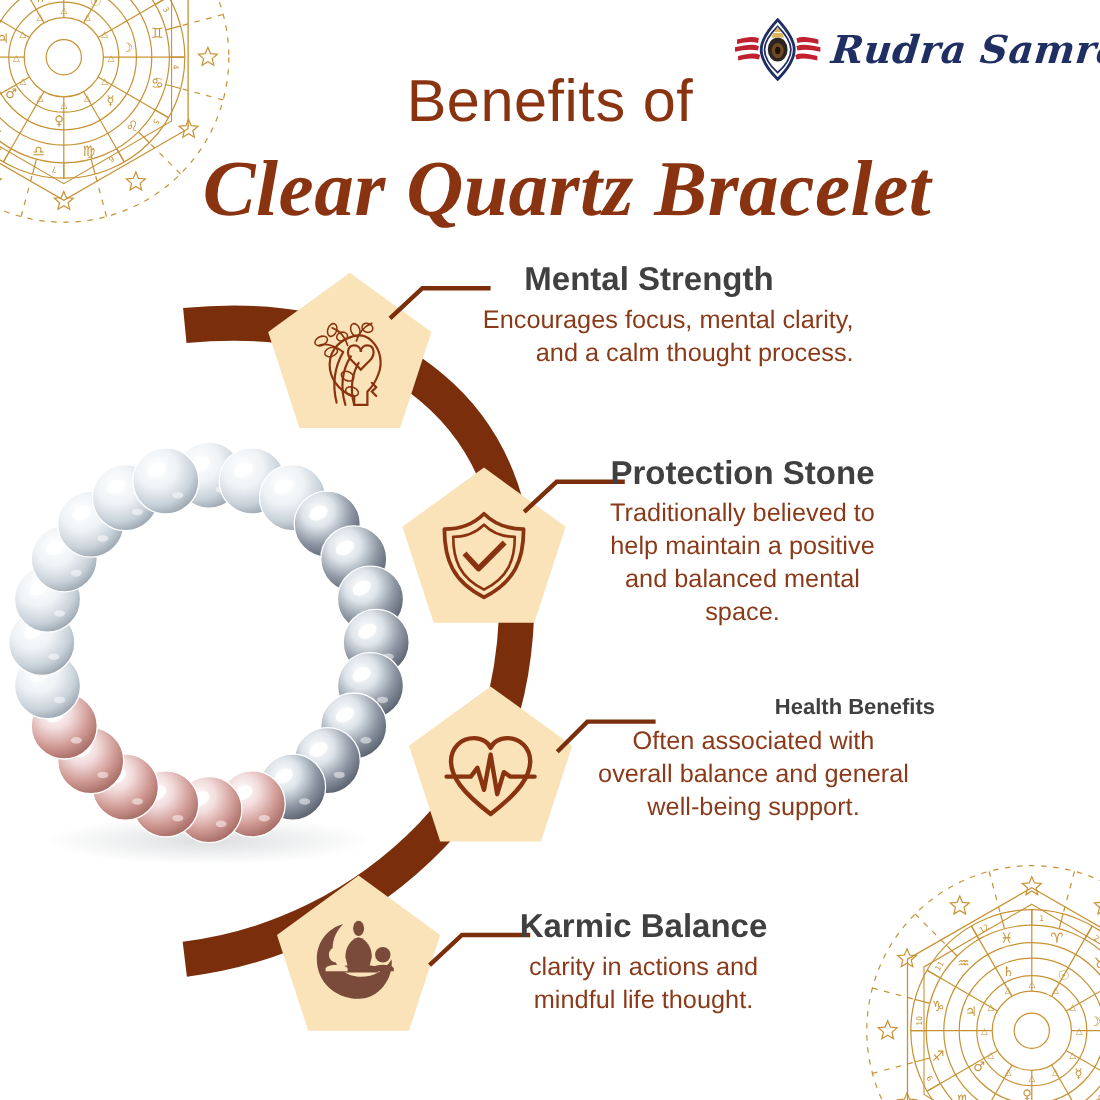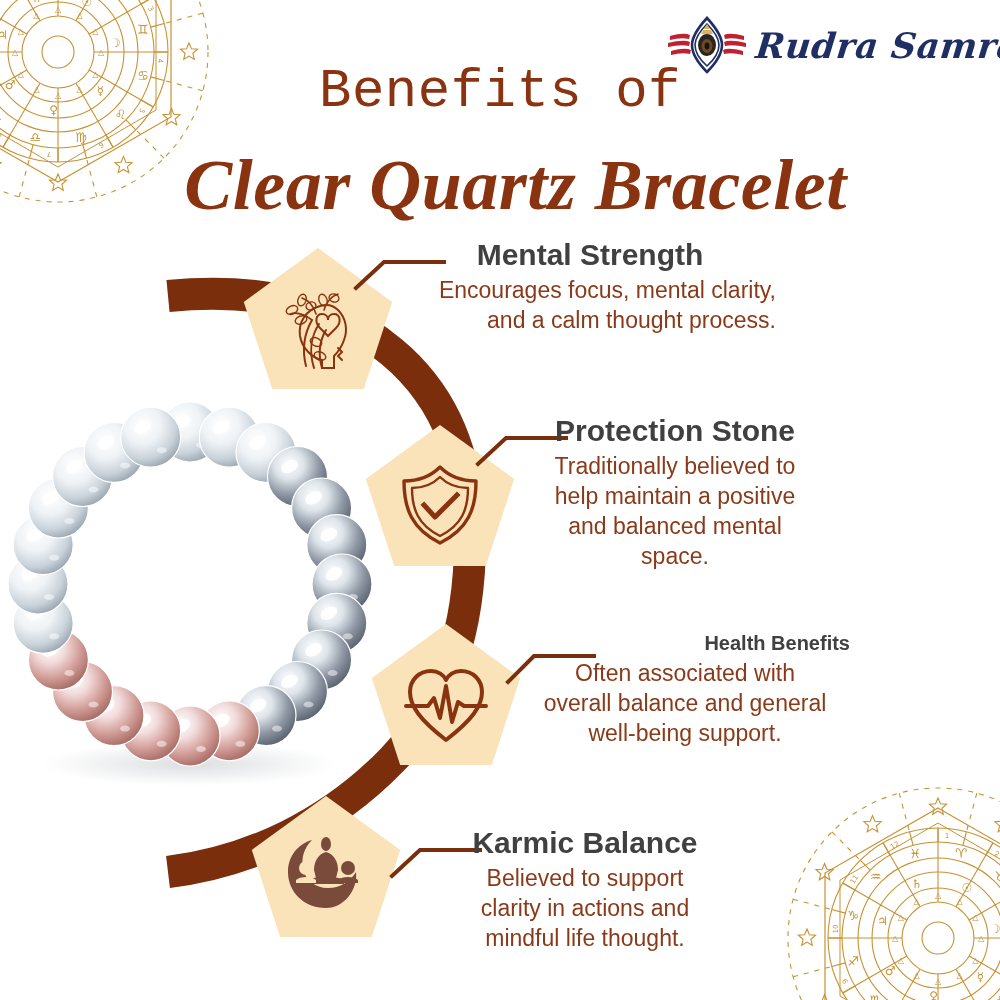--- a/index.html
+++ b/index.html
@@ -27,29 +27,29 @@
     font-family:"DejaVu Serif", serif;
     font-style:italic;font-weight:bold;
     font-size:35px;letter-spacing:.5px;
     color:#1F2F63;white-space:nowrap;
     transform:skewX(-6deg);
   }
 
   
   #title-wrap{position:absolute;left:0;top:64px;width:1000px;text-align:center;}
   #title-top{
-    font-family:Liberation Mono, monospace;
+    font-family:Liberation Sans, sans-serif;
     font-size:54px;color:#8A3310;line-height:1.05;
     letter-spacing:.5px;
   }
   #title-main{
     font-family:"Liberation Serif", serif;
     font-weight:bold;font-style:italic;
     font-size:72px;color:#8A3310;line-height:1.12;
-    letter-spacing:.5px;margin-top:24px;padding-left:31px;
+    letter-spacing:.5px;margin-top:10px;padding-left:31px;
   }
 
   
   #bracelet{position:absolute;left:0px;top:372px;width:380px;height:420px;}
 
   
   #flow{position:absolute;left:0;top:0;width:1000px;height:1000px;}
 
   
   .benefit{position:absolute;}
@@ -563,19 +563,18 @@
     <div class="b-body">
         <span class="b-line">Often associated with</span>
         <span class="b-line">overall balance and general</span>
         <span class="b-line">well-being support.</span>
       </div>
   </div>
 
   <div class="benefit" id="b3">
     <div class="b-title">Karmic Balance</div>
     <div class="b-body">
-        <span class="b-line">Believed to support</span>
         <span class="b-line">clarity in actions and</span>
         <span class="b-line">mindful life thought.</span>
       </div>
   </div>
 
 </div>
 
 </body></html>

